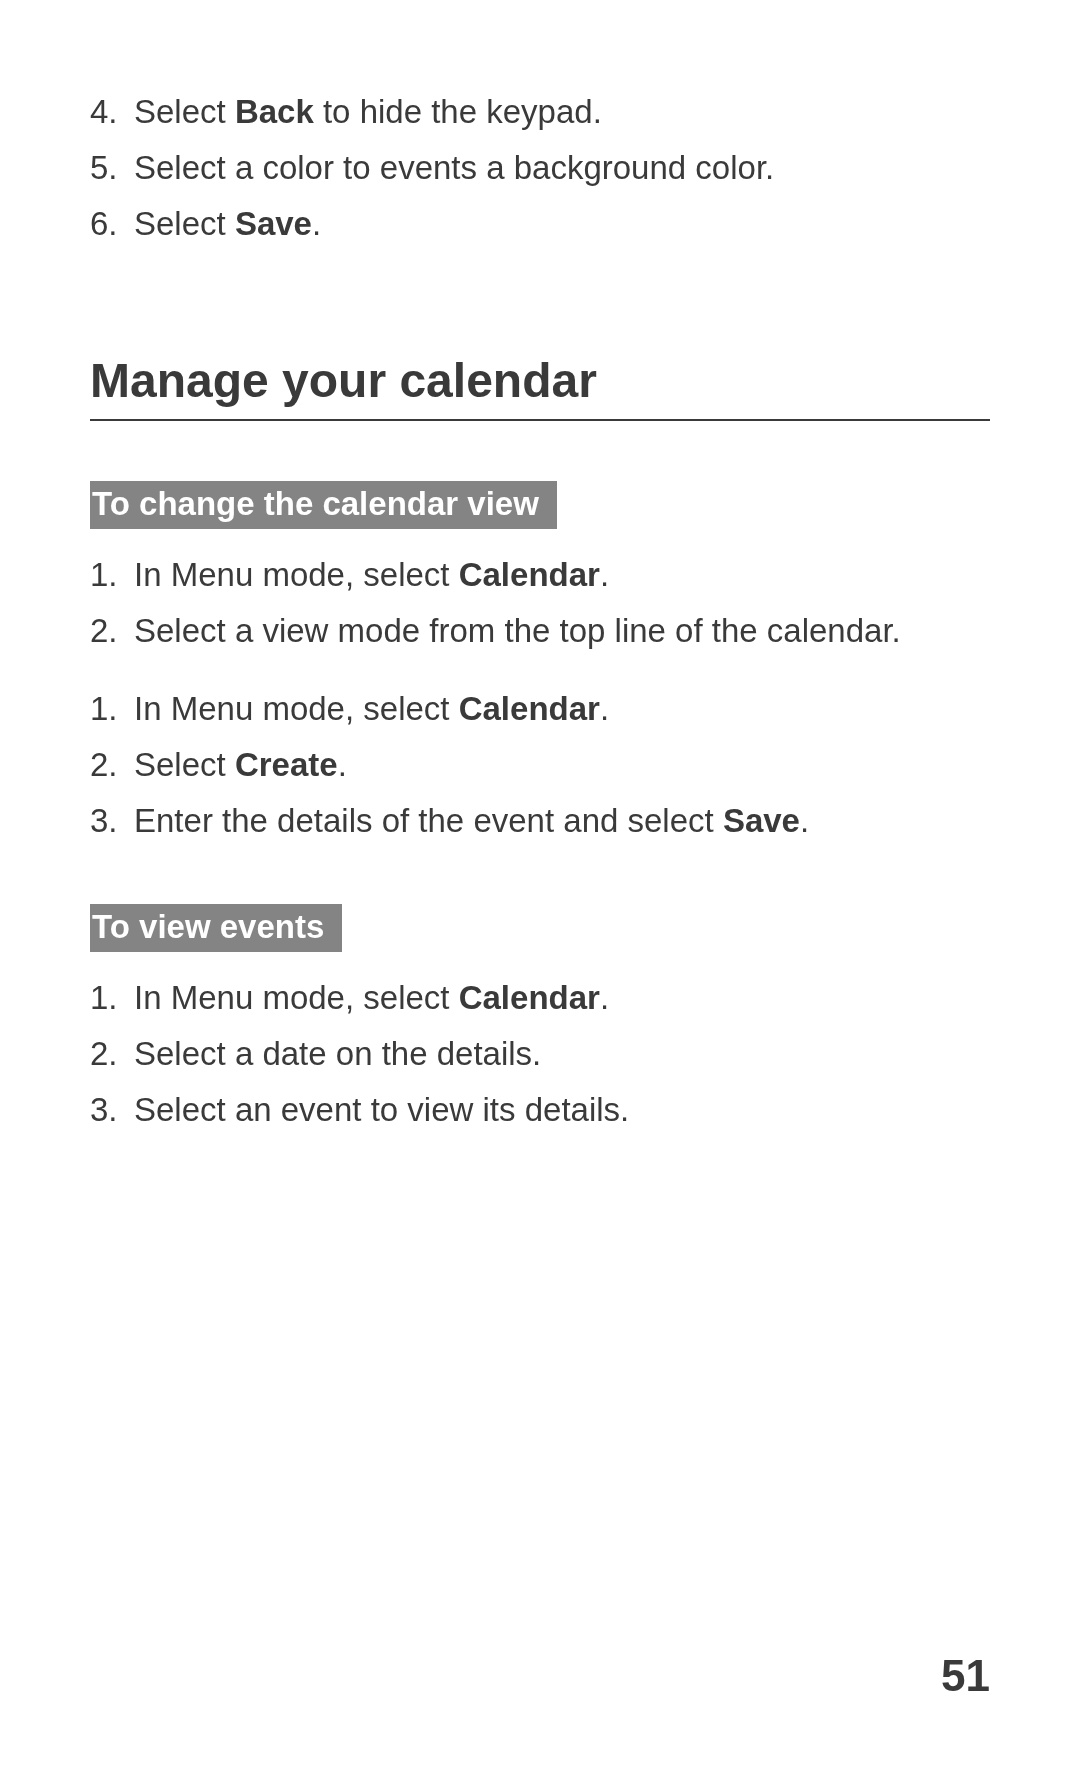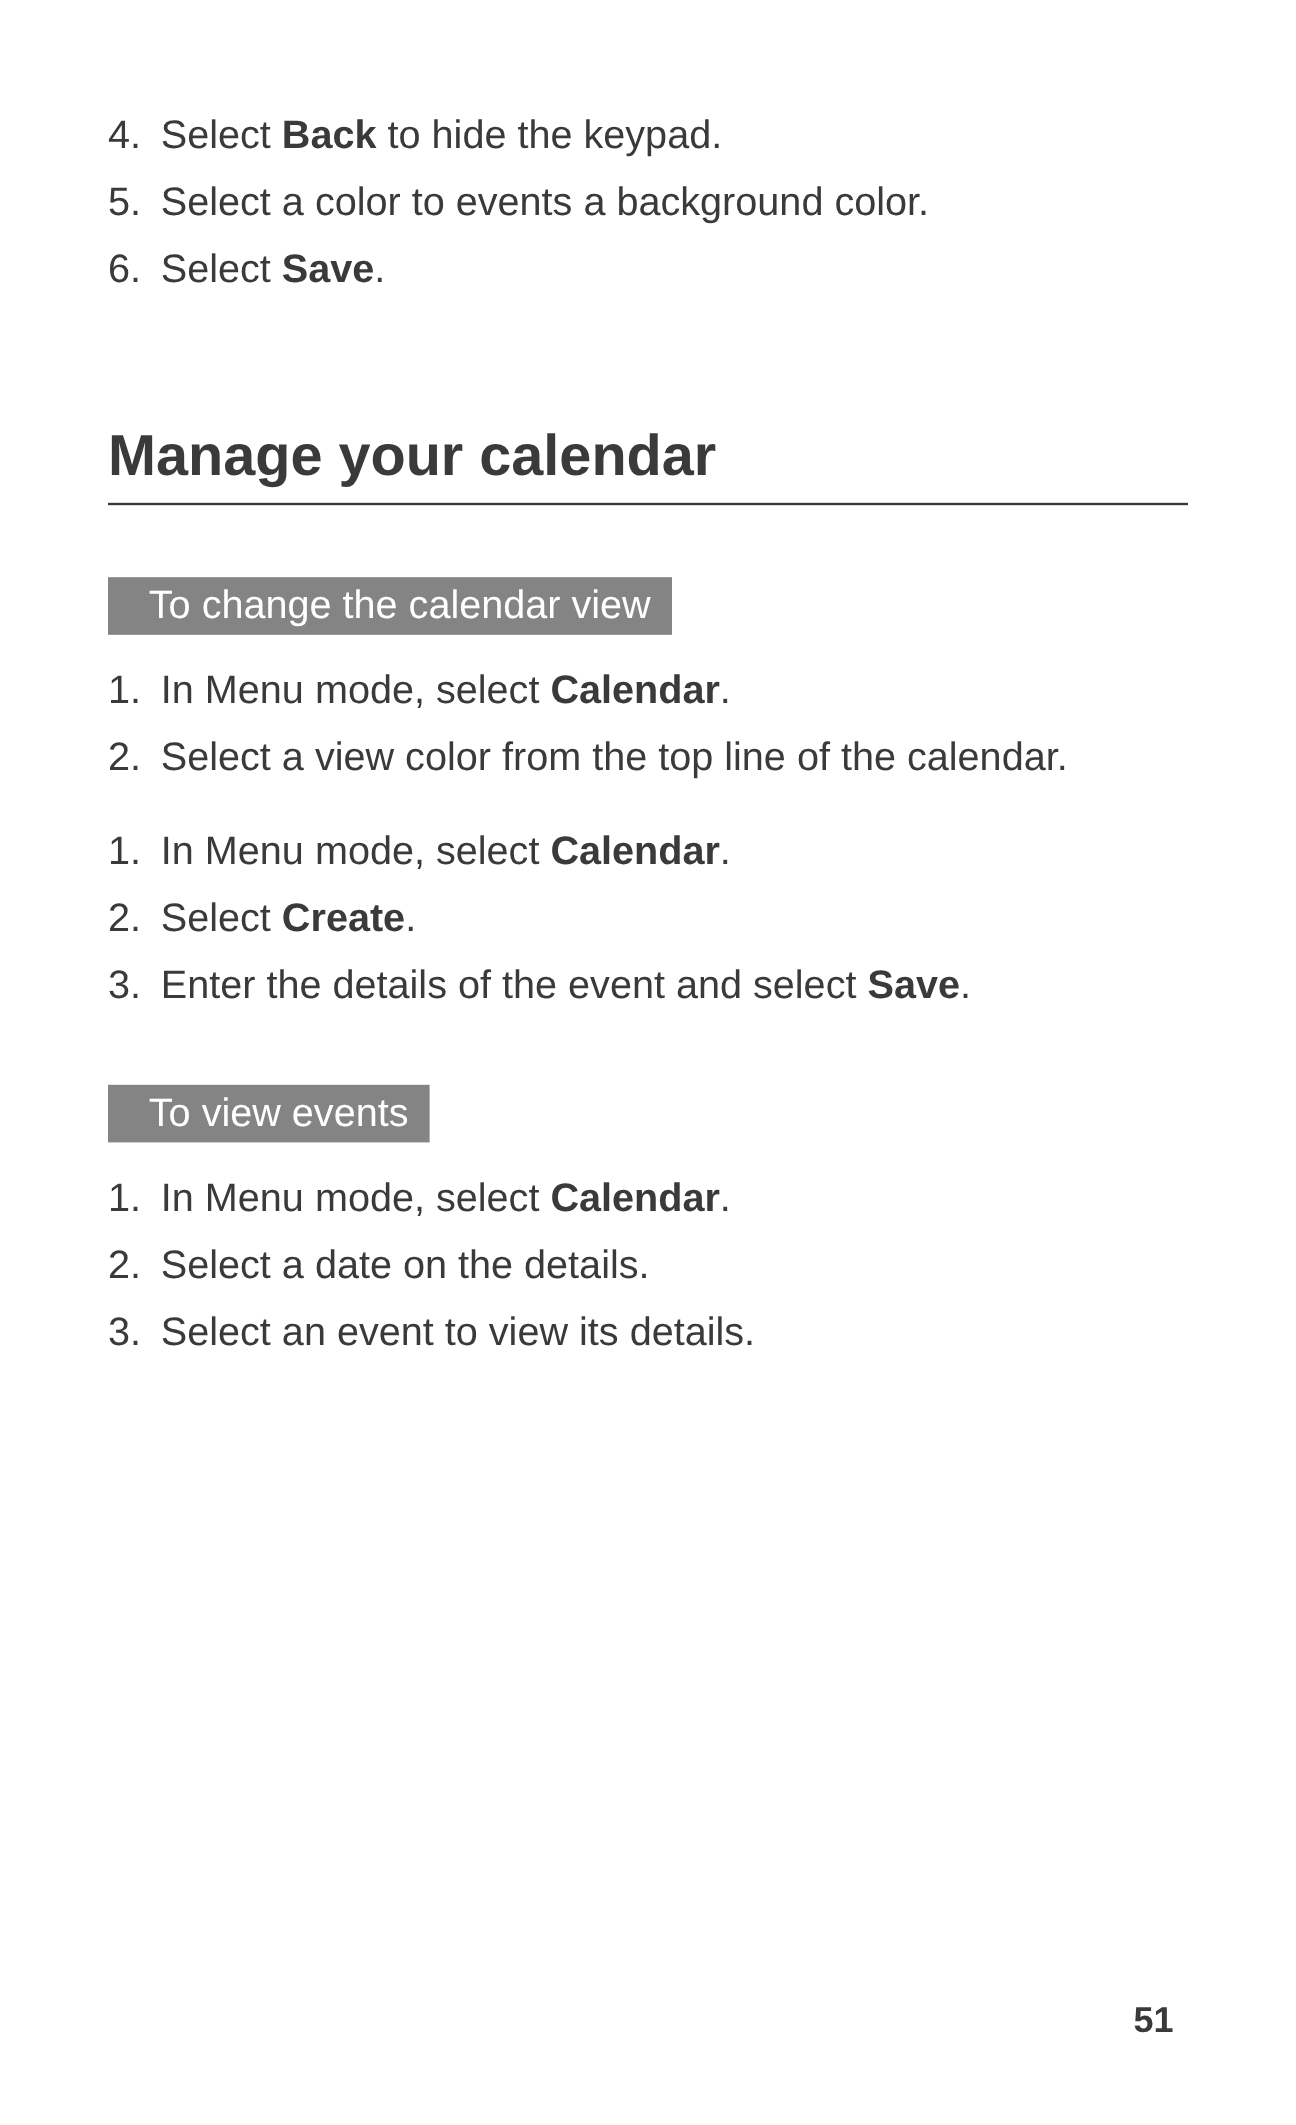--- a/index.html
+++ b/index.html
@@ -47,33 +47,33 @@
   .section-rule {
     border: none;
     border-top: 2px solid #3a3a3a;
     margin: 10px 0 30px 0;
   }
   .subheading {
     display: inline-block;
     background: #848484;
     color: #ffffff;
     font-size: 33px;
-    font-weight: normal;
-    padding: 4px 18px 6px 34px;
+    font-weight: bold;
+    padding: 4px 18px 6px 2px;
     margin: 30px 0 14px 0;
     text-align: center;
   }
   .subsection + .subsection {
     margin-top: 30px;
   }
   .page-number {
     position: absolute;
     bottom: 70px;
-    right: 102px;
-    font-size: 30px;
+    right: 90px;
+    font-size: 44px;
     font-weight: bold;
     color: #3a3a3a;
   }
   b.inline-bold {
     font-weight: bold;
     margin-top: 32px;
   }
 </style>
 </head>
 <body>
@@ -99,21 +99,21 @@
   <hr class="section-rule">
 
   <div id="subsections-container">
       <div class="subsection"><div class="subheading">To change the calendar view</div><ol class="ol-cont">
           <li class="ol-item">
             <span class="ol-num">1.</span>
             <span class="ol-text">In Menu mode, select <b class="inline-bold">Calendar</b>.</span>
           </li>
           <li class="ol-item">
             <span class="ol-num">2.</span>
-            <span class="ol-text">Select a view color from the top line of the calendar.</span>
+            <span class="ol-text">Select a view mode from the top line of the calendar.</span>
           </li>
         </ol></div>
       <div class="subsection"><ol class="ol-cont">
           <li class="ol-item">
             <span class="ol-num">1.</span>
             <span class="ol-text">In Menu mode, select <b class="inline-bold">Calendar</b>.</span>
           </li>
           <li class="ol-item">
             <span class="ol-num">2.</span>
             <span class="ol-text">Select <b class="inline-bold">Create</b>.</span>

